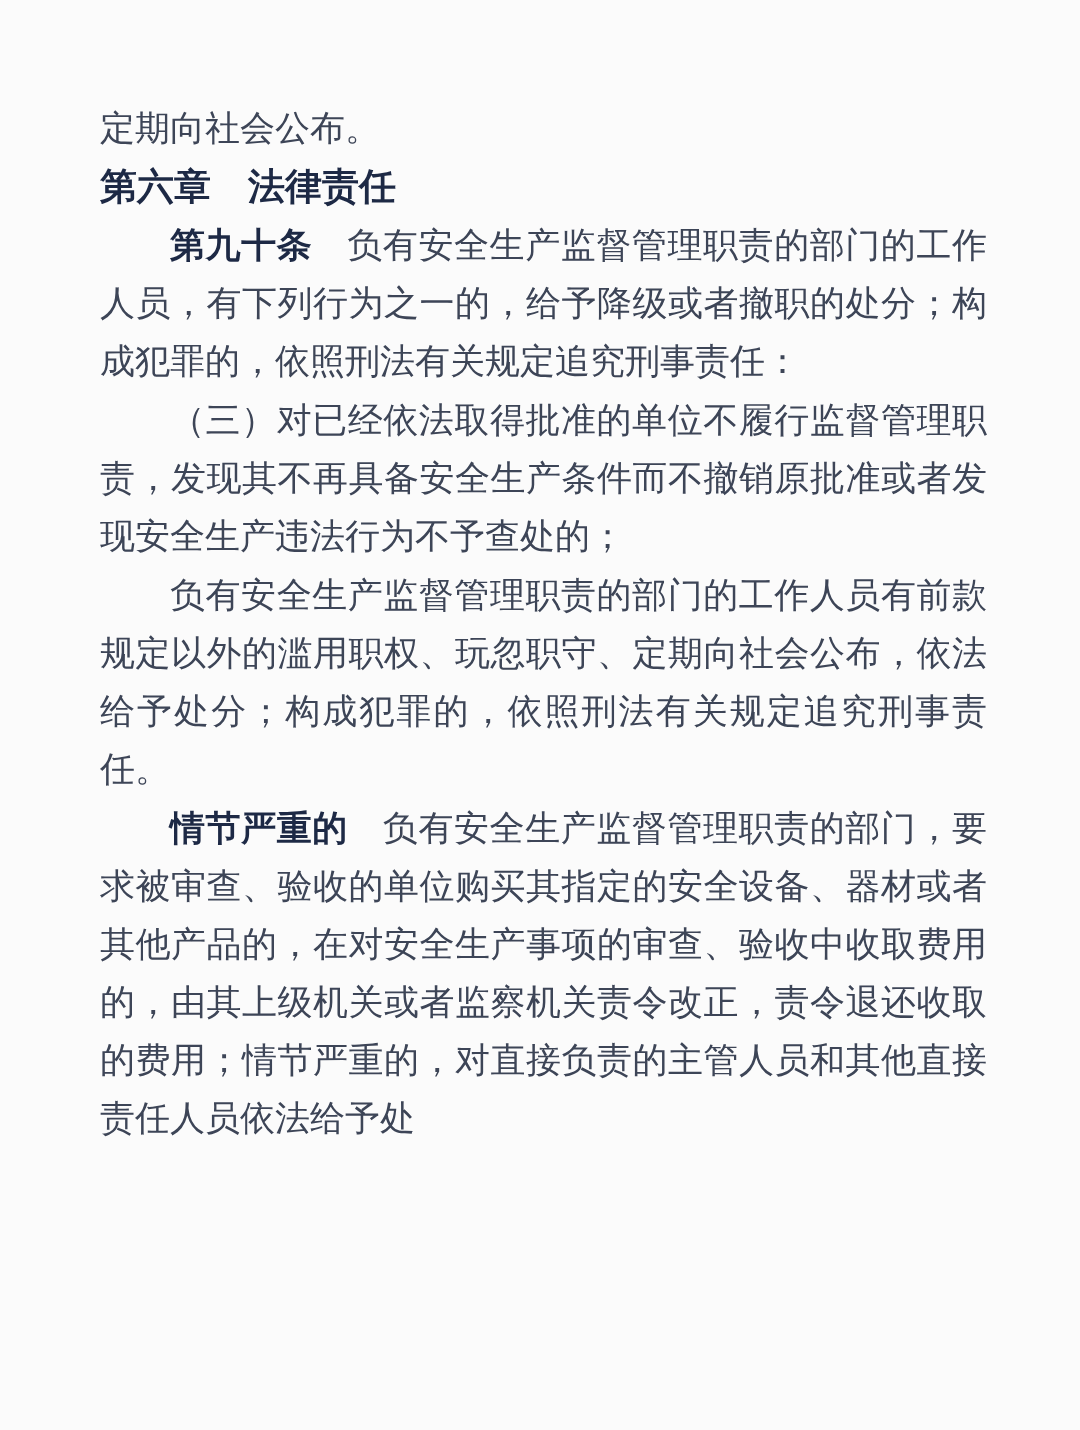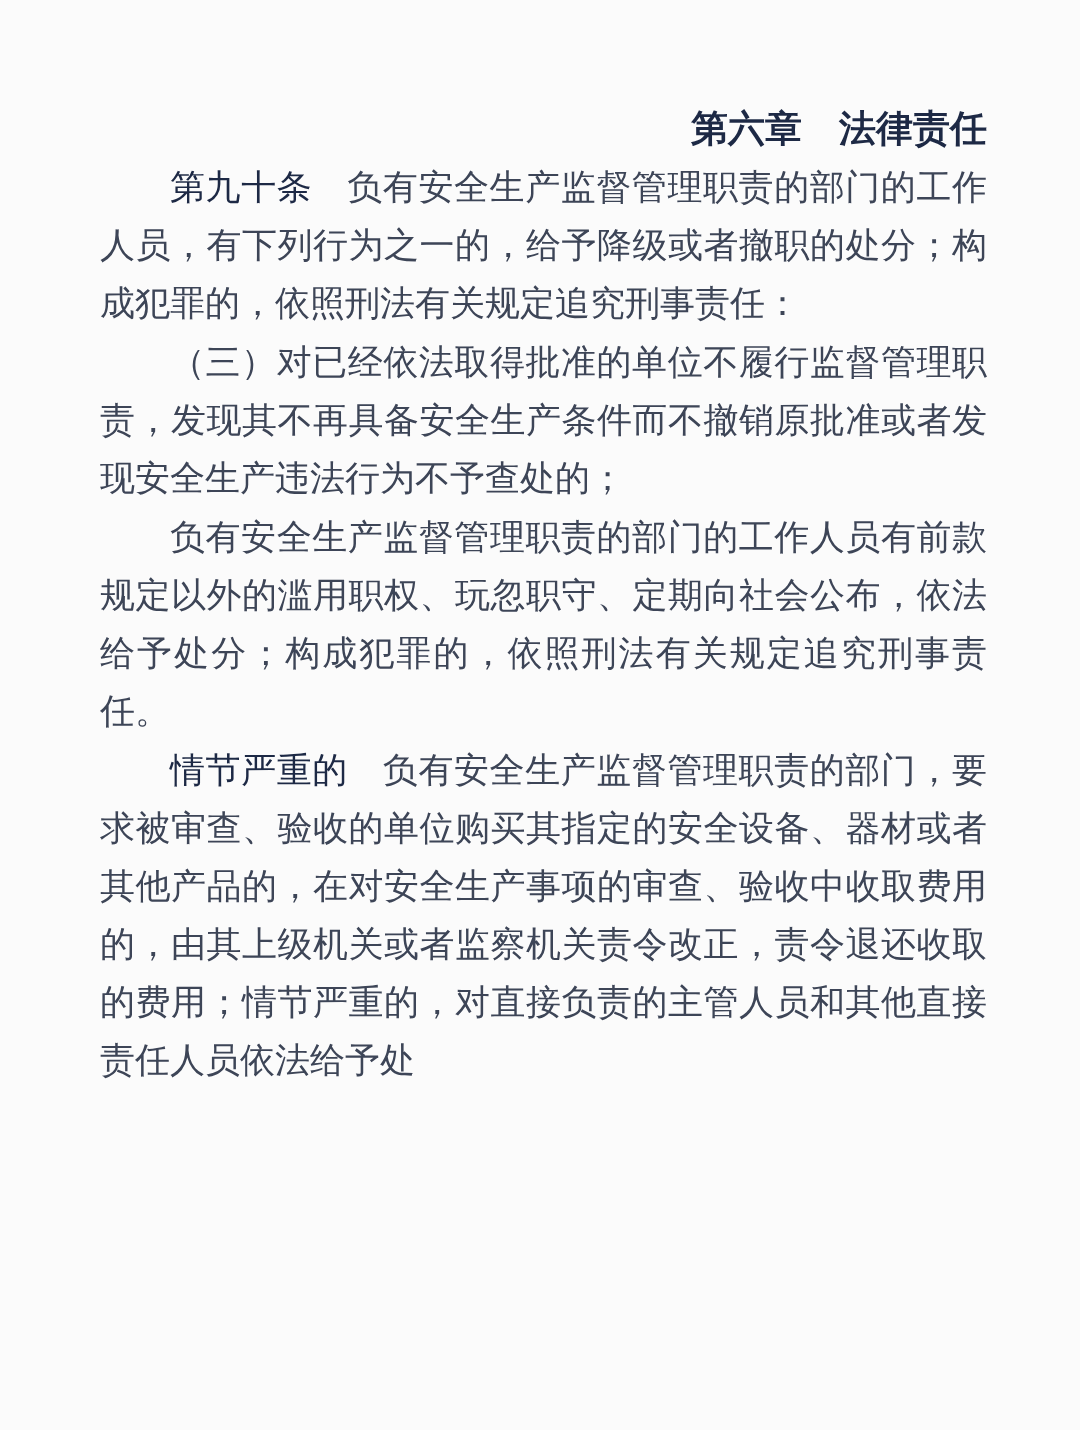--- a/index.html
+++ b/index.html
@@ -36,41 +36,42 @@
   .no-indent {
     text-indent: 0;
   }
   .chapter {
     margin: 0;
     font-family: Liberation Sans, sans-serif;
     font-weight: 700;
     font-size: 37px;
     line-height: 58px;
     color: var(--heading-color);
-    text-align: right;
+    text-align: left;
     text-indent: 0;
   }
   .chapter-gap {
     display: inline-block;
     width: 1em;
   }
   .lead {
     font-family: "Liberation Sans", "DejaVu Sans", sans-serif;
-    font-weight: 400;
+    font-weight: 700;
     color: var(--heading-color);
   }
   .lead:not(:empty) {
     margin-right: 1em;
   }
 </style>
 </head>
 <body>
 
 <div class="doc">
 
+  <p class="body-par no-indent">定期向社会公布。</p>
 
   <h2 class="chapter"><span>第六章</span><span class="chapter-gap"></span><span>法律责任</span></h2>
 
   <p class="body-par"><span class="lead">第九十条</span><span>负有安全生产监督管理职责的部门的工作人员，有下列行为之一的，给予降级或者撤职的处分；构成犯罪的，依照刑法有关规定追究刑事责任：</span></p>
 
 
 
   <p class="body-par"><span class="lead"></span><span>（三）对已经依法取得批准的单位不履行监督管理职责，发现其不再具备安全生产条件而不撤销原批准或者发现安全生产违法行为不予查处的；</span></p>
 
 

